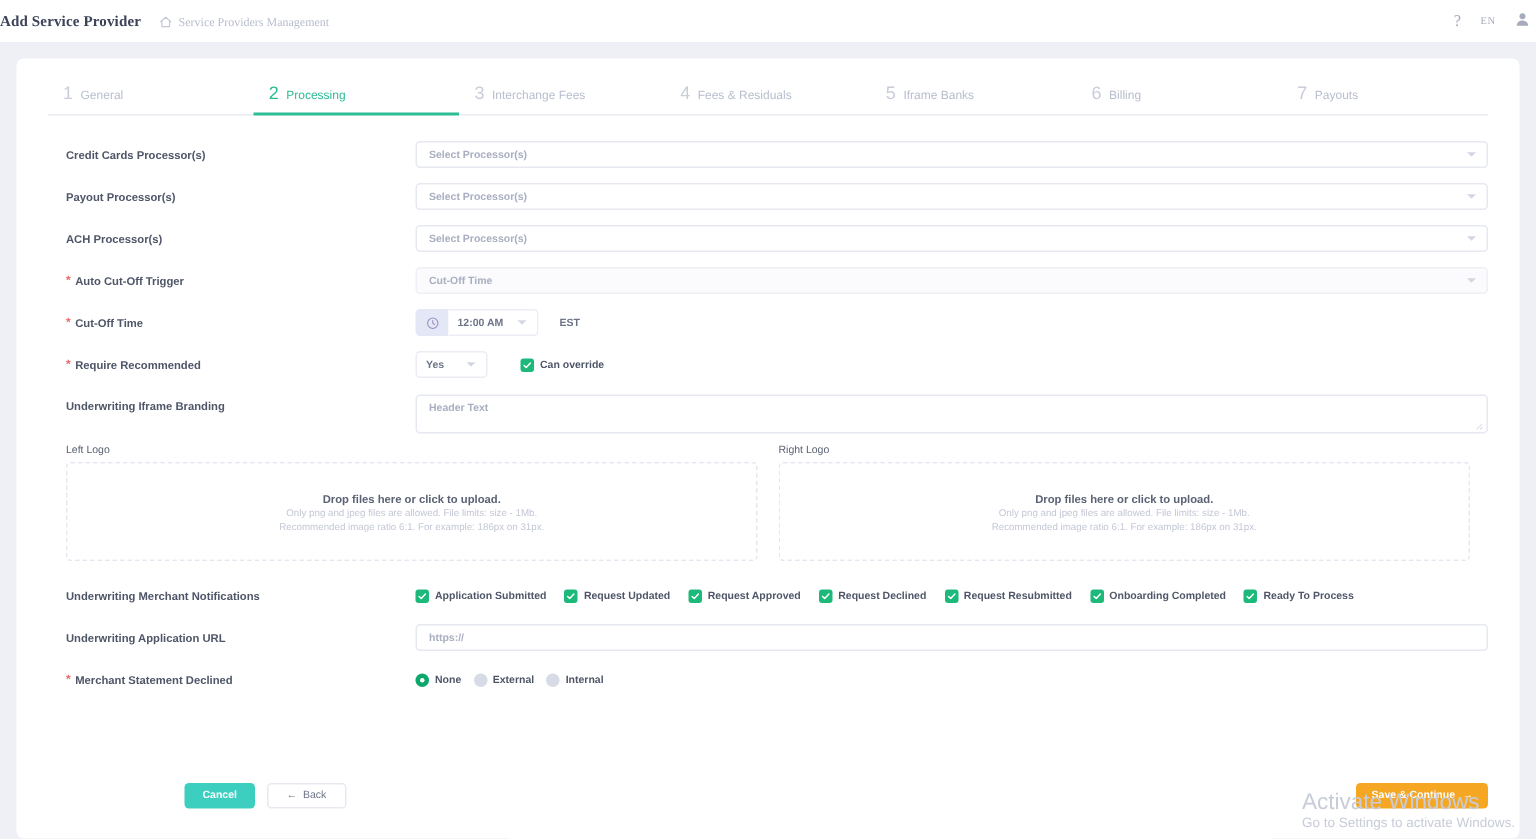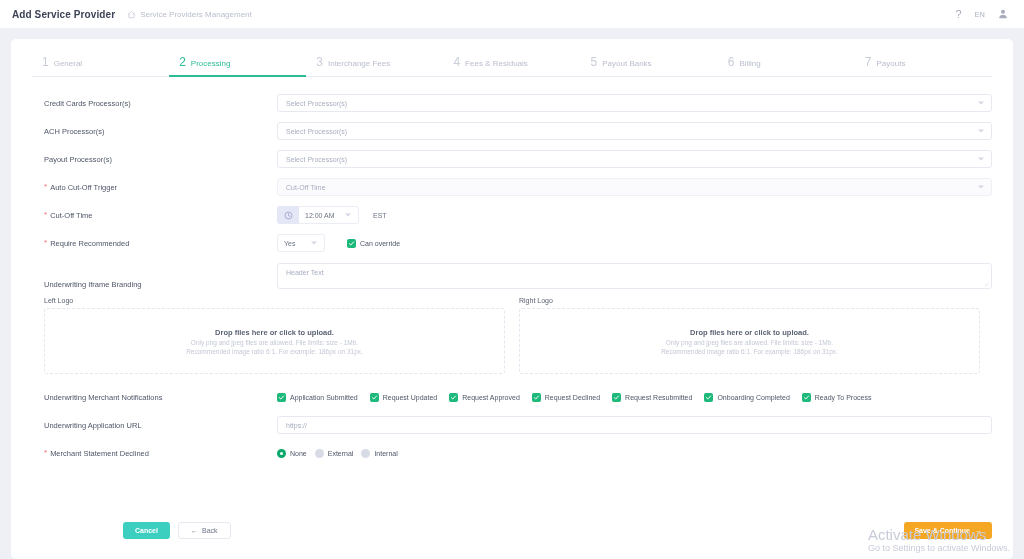--- a/index.html
+++ b/index.html
@@ -7,21 +7,22 @@
     width: 1024px; height: 559px;
     background: #eef0f6;
     font-family: "Liberation Sans", sans-serif;
     overflow: hidden;
   }
 
   
   .topbar {
     height: 28px; background: #ffffff;
     display: flex; align-items: center;
-    padding: 0 12px;
+    padding: 0 0;
+    font-family: Liberation Serif, serif;
   }
   .app-title {
     font-size: 10px; font-weight: bold; color: #3c4257;
     letter-spacing: .1px;
   }
   .breadcrumb {
     display: flex; align-items: center; gap: 4px;
     margin-left: 12px;
   }
   .bc-text { font-size: 8px; color: #b9bece; }
@@ -50,21 +51,21 @@
   .step .num { font-size: 12px; color: #c9cdd9; font-weight: 400; }
   .step .lbl { font-size: 8px; color: #b9bece; text-align: center; }
   .step.active { border-bottom: 2px solid #2dbd96; }
   .step.active .num { color: #2dbd96; }
   .step.active .lbl { color: #2dbd96; }
 
   
   .form { padding-top: 12px; }
   .row {
     display: flex; align-items: center;
-    min-height: 28px; margin-bottom: 0;
+    min-height: 28px; margin-bottom: 0; font-weight: bold;
   }
   .row + .row { margin-top: 0; }
   .lbl-col {
     width: 245px; flex: 0 0 245px;
     font-size: 7.5px; color: #4f5668;
     display: flex; align-items: center; gap: 3px;
     padding-left: 12px;
   }
   .req { color: #f06a6a; font-size: 8px; line-height: 1; }
   .ctl-col { flex: 1; display: flex; align-items: center; }
@@ -231,21 +232,21 @@
     <div class="step">
       <span class="num">3</span>
       <span class="lbl">Interchange Fees</span>
     </div>
     <div class="step">
       <span class="num">4</span>
       <span class="lbl">Fees &amp; Residuals</span>
     </div>
     <div class="step">
       <span class="num">5</span>
-      <span class="lbl">Payout Banks</span>
+      <span class="lbl">Iframe Banks</span>
     </div>
     <div class="step">
       <span class="num">6</span>
       <span class="lbl">Billing</span>
     </div>
     <div class="step">
       <span class="num">7</span>
       <span class="lbl">Payouts</span>
     </div>
   </div>
@@ -259,33 +260,33 @@
       <div class="ctl-col">
         <div class="sel">
           <span>Select Processor(s)</span>
           <span class="chev"></span>
         </div>
       </div>
     </div>
 
     <div class="row">
       <div class="lbl-col">
-        <span>ACH Processor(s)</span>
+        <span>Payout Processor(s)</span>
       </div>
       <div class="ctl-col">
         <div class="sel">
           <span>Select Processor(s)</span>
           <span class="chev"></span>
         </div>
       </div>
     </div>
 
     <div class="row">
       <div class="lbl-col">
-        <span>Payout Processor(s)</span>
+        <span>ACH Processor(s)</span>
       </div>
       <div class="ctl-col">
         <div class="sel">
           <span>Select Processor(s)</span>
           <span class="chev"></span>
         </div>
       </div>
     </div>
 
 
@@ -338,21 +339,21 @@
           <span class="cbox">
             <svg viewBox="0 0 10 10">
                   <path d="M2 5.2l2 2 4-4.4" fill="none" stroke="#fff" stroke-width="1.4" stroke-linecap="round" stroke-linejoin="round"></path>
                 </svg>
           </span>
           <span class="cbox-lbl">Can override</span>
         </div>
       </div>
     </div>
 
-    <div class="row" style="align-items:flex-end; padding-top:6px">
+    <div class="row" style="align-items:flex-start; padding-top:6px">
       <div class="lbl-col" style="padding-top:3px">
         <span>Underwriting Iframe Branding</span>
       </div>
       <div class="ctl-col">
         <div class="ta">
           <span>Header Text</span>
           <svg class="grip" viewBox="0 0 8 8">
                 <path d="M7 2L2 7M7 5L5 7" stroke="#d6dae5" stroke-width="0.9" fill="none"></path>
               </svg>
         </div>

